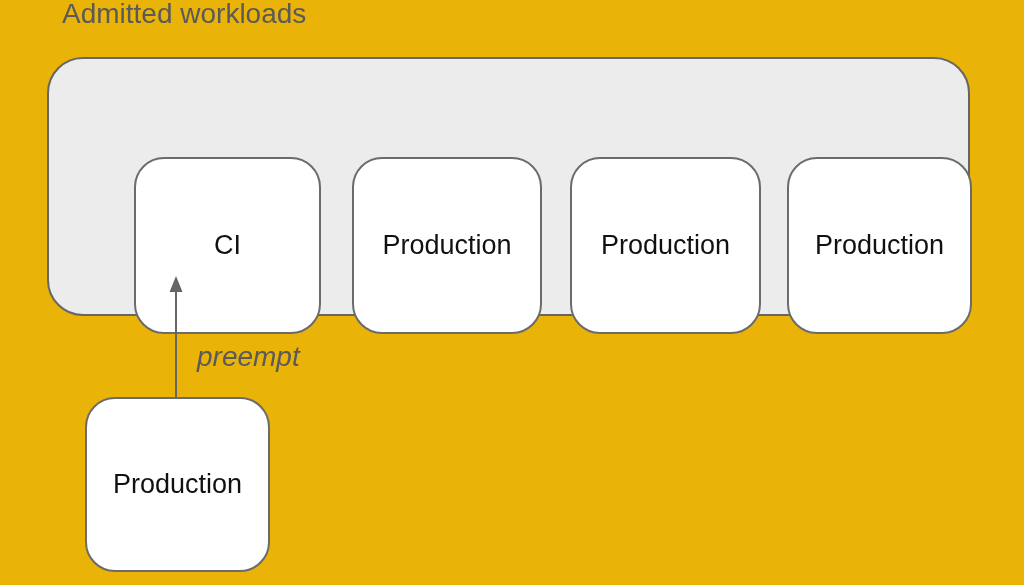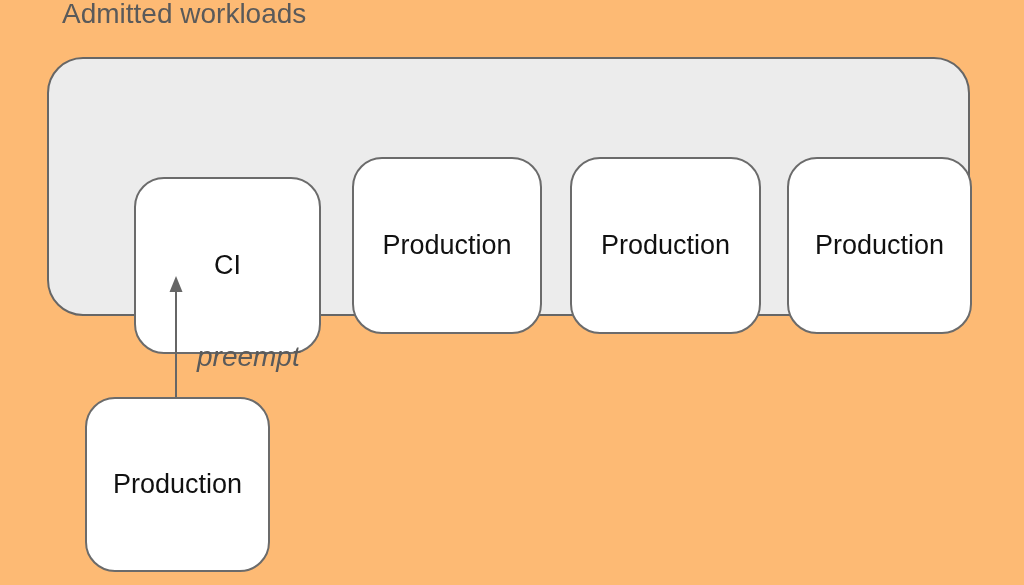--- a/index.html
+++ b/index.html
@@ -5,21 +5,21 @@
   html, body {
     margin: 0;
     padding: 0;
     background: #ffffff;
     font-family: "Liberation Sans", "DejaVu Sans", sans-serif;
   }
   .canvas {
     position: relative;
     width: 1024px;
     height: 585px;
-    background: #fdba74;
+    background: #eab308;
     overflow: hidden;
   }
   .diagram-title {
     position: absolute;
     left: 62px;
     top: -3px;
     font-size: 28px;
     line-height: 34px;
     color: #5a5a5a;
     white-space: nowrap;
@@ -42,21 +42,21 @@
     border: 2px solid #6b6b6b;
     border-radius: 30px;
     box-sizing: border-box;
     display: flex;
     align-items: center;
     justify-content: center;
     font-size: 27px;
     color: #111111;
     white-space: nowrap;
   }
-  .box-ci      { left: 85px;  top: 98px; width: 187px; margin-top: 20px; }
+  .box-ci      { left: 85px;  top: 98px; width: 187px; }
   .box-prod-1  { left: 303px; top: 98px; width: 190px; }
   .box-prod-2  { left: 521px; top: 98px; width: 191px; }
   .box-prod-3  { left: 738px; top: 98px; width: 185px; }
   .box-pending { left: 85px;  top: 397px; width: 185px; height: 175px;
                  position: absolute; }
   .arrow-overlay {
     position: absolute;
     left: 0;
     top: 0;
     width: 1024px;

